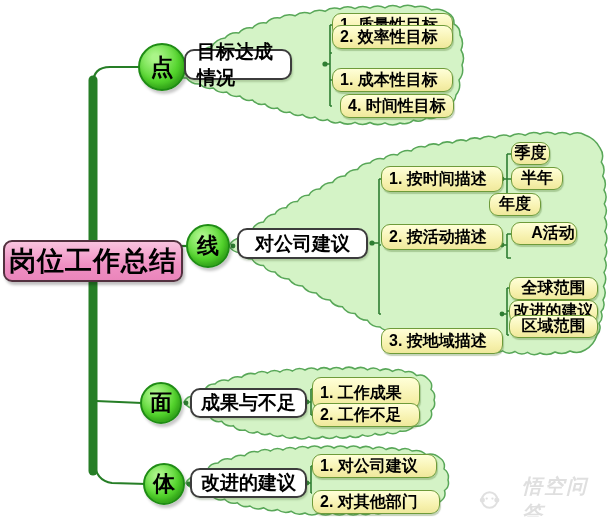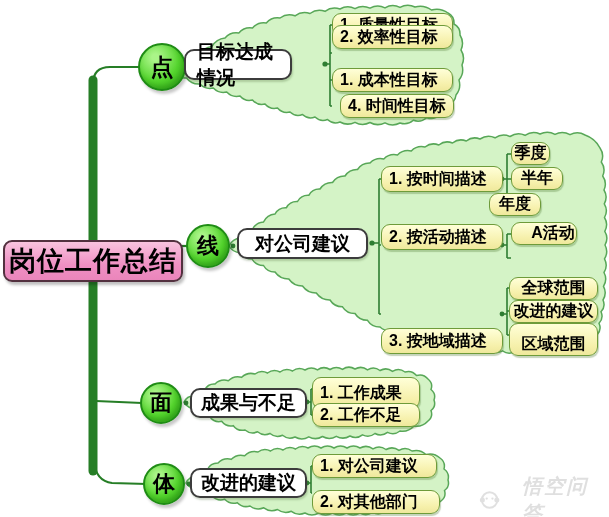--- a/index.html
+++ b/index.html
@@ -153,21 +153,21 @@
     </div>
   <div class="abs yellow-node center" style="left:511px;top:222px;width:66px;height:23px;padding-left:20px;">
     <span>A活动</span>
     </div>
   <div class="abs yellow-node center" style="left:509px;top:277px;width:89px;height:23px;">
     <span>全球范围</span>
     </div>
   <div class="abs yellow-node center" style="left:509px;top:300px;width:89px;height:23px;">
     <span>改进的建议</span>
     </div>
-  <div class="abs yellow-node center" style="left:509px;top:323px;width:89px;height:33px;align-items:flex-end;">
+  <div class="abs yellow-node center" style="left:509px;top:315px;width:89px;height:23px;align-items:flex-end;">
     <span>区域范围</span>
     </div>
 
   <div class="abs yellow-node" style="left:312px;top:377px;width:108px;height:32px;">
     <span>1. 工作成果</span>
     </div>
   <div class="abs yellow-node" style="left:312px;top:403px;width:108px;height:24px;">
     <span>2. 工作不足</span>
     </div>
 

